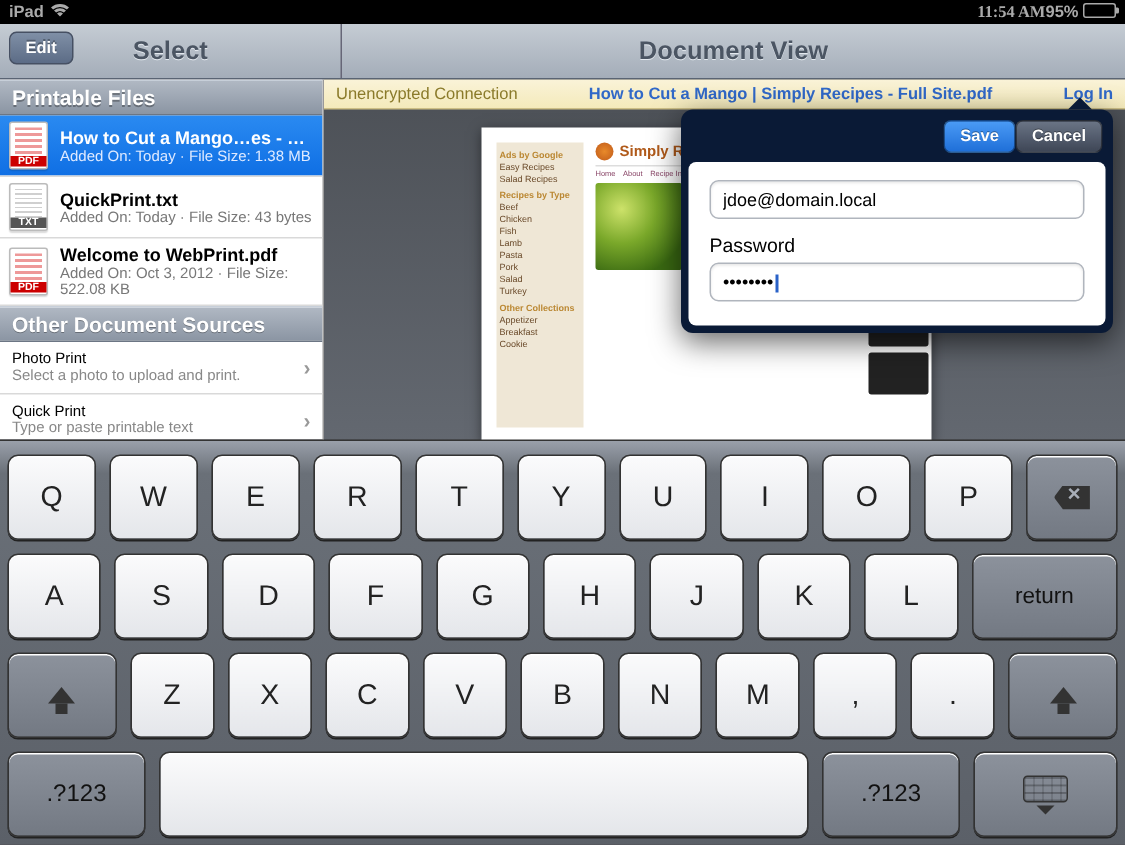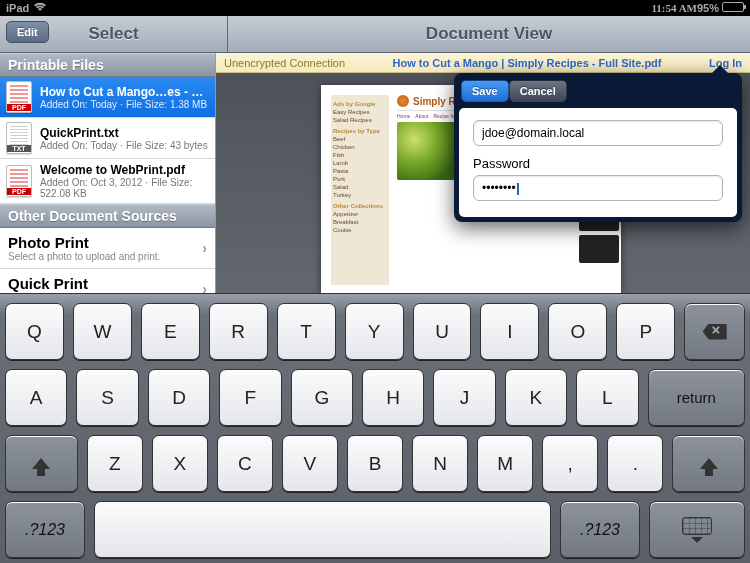--- a/index.html
+++ b/index.html
@@ -35,21 +35,21 @@
 .file-icon { width: 26px; height: 32px; background: #fff; border: 1px solid #bbb; border-radius: 2px; position: relative; flex-shrink: 0; box-shadow: 0 1px 1px rgba(0,0,0,.15); }
 .file-icon.pdf::before { content: ""; position: absolute; inset: 3px; background: repeating-linear-gradient(#d33, #d33 2px, #fff 2px, #fff 4px); opacity: .5; }
 .file-icon.pdf::after { content: "PDF"; position: absolute; bottom: 1px; left: 0; right: 0; background: #c00; color: #fff; font-size: 7px; text-align: center; font-weight: bold; }
 .file-icon.txt::before { content: ""; position: absolute; inset: 3px; background: repeating-linear-gradient(#888, #888 1px, #fff 1px, #fff 3px); opacity: .4; }
 .file-icon.txt::after { content: "TXT"; position: absolute; bottom: 1px; left: 0; right: 0; background: #555; color: #fff; font-size: 7px; text-align: center; font-weight: bold; }
 .file-text { flex: 1; overflow: hidden; }
 .file-title { font-size: 12px; font-weight: bold; white-space: nowrap; overflow: hidden; text-overflow: ellipsis; }
 .file-sub { font-size: 10px; color: #777; }
 
 .source-row { padding: 6px 8px; border-bottom: 1px solid #d9d9d9; position: relative; }
-.source-title { font-size: 15px; font-weight: bold; }
+.source-title { font-size: 10px; font-weight: normal; }
 .source-sub { font-size: 10px; color: #888; }
 .chevron { position: absolute; right: 8px; top: 50%; transform: translateY(-50%); color: #999; font-size: 14px; font-weight: bold; }
 
 
 .doc-header { position: absolute; top: 0; left: 0; right: 0; height: 20px; background: linear-gradient(#faf3d8, #f4eabb); border-bottom: 1px solid #cdbf86; display: flex; align-items: center; padding: 0 8px; font-size: 11px; }
 .doc-header .warn { color: #8a7a2a; }
 .doc-header .doc-title { flex: 1; text-align: center; color: #3068c8; font-weight: bold; }
 .doc-header .login { color: #3068c8; font-weight: bold; }
 
 .doc-page { position: absolute; top: 32px; left: 105px; width: 300px; height: 210px; background: #fff; box-shadow: 0 2px 8px rgba(0,0,0,.5); padding: 10px; }
@@ -63,38 +63,38 @@
 .page-nav { font-size: 5px; color: #846; margin-bottom: 3px; display:flex; gap:5px; }
 .page-hero { width: 58px; height: 58px; background: radial-gradient(circle at 30% 30%, #cde26a, #7aa82a 40%, #3a6a12 80%); border-radius: 2px; float: left; margin-right: 5px; }
 .page-article-title { font-size: 8px; color: #b05a1a; font-weight: bold; }
 .page-article-text { font-size: 5px; color: #666; line-height: 1.4; }
 .page-side-photos { position:absolute; right:2px; top:86px; width:40px; }
 .page-side-photos div { height:28px; margin-bottom:4px; background:#222; border-radius:2px;}
 
 
 .popover { position: absolute; top: 20px; right: 8px; width: 288px; background: #0a1a36; border-radius: 8px; padding: 5px; box-shadow: 0 6px 20px rgba(0,0,0,.6); }
 .popover::before { content: ""; position: absolute; top: -8px; right: 14px; border: 8px solid transparent; border-bottom-color: #0a1a36; border-top: none; }
-.popover-bar { display: flex; justify-content: flex-start; padding: 2px 2px 6px; }
+.popover-bar { display: flex; justify-content: flex-end; padding: 2px 2px 6px; }
 .pop-btn { padding: 4px 10px; border-radius: 5px; font-size: 11px; font-weight: bold; color: #fff; border: 1px solid rgba(0,0,0,.4); text-shadow: 0 -1px 0 rgba(0,0,0,.4); }
 .pop-btn.save { background: linear-gradient(#4a9af5, #1f6fd8); }
 .pop-btn.cancel { background: linear-gradient(#6a7485, #3e4656); }
 .popover-body { background: #fff; border-radius: 5px; padding: 12px 14px 16px; }
 .field-label { font-size: 13px; color: #000; margin-bottom: 4px; margin-top: 4px; }
 .field-input { width: 100%; border: 1px solid #b0b5bd; border-radius: 6px; padding: 5px 8px; font-size: 12px; background: #fff; box-shadow: inset 0 1px 2px rgba(0,0,0,.1); }
 .field-group + .field-group { margin-top: 10px; }
 .cursor { display: inline-block; width: 2px; height: 12px; background: #2a62c8; vertical-align: middle; margin-left: 1px; }
 
 
 .keyboard { position: absolute; left: 0; right: 0; bottom: 0; height: 270px; background: linear-gradient(#9aa0aa, #6a7078 8%, #5b6068); padding: 9px 5px 5px; border-top: 1px solid #333; }
 .kb-row { display: flex; justify-content: center; gap: 9px; margin-bottom: 9px; }
 .key { background: linear-gradient(#fbfbfc, #e4e6ea); border: 1px solid #333; border-radius: 7px; box-shadow: 0 1px 0 #222, inset 0 1px 0 #fff; display: flex; align-items: center; justify-content: center; font-size: 19px; color: #222; height: 57px; width: 64px; }
 .key.wide-bs { width: 66px; background: linear-gradient(#8c929c, #737983); }
 .key.wide-return { width: 100px; font-size: 15px; background: linear-gradient(#8c929c, #737983); color: #111; }
 .key.wide-shift { width: 83px; background: linear-gradient(#8c929c, #737983); }
-.key.wide-numsym { width: 80px; background: linear-gradient(#8c929c, #737983); font-size: 16px; font-style: italic; }
+.key.wide-numsym { width: 92px; background: linear-gradient(#8c929c, #737983); font-size: 16px; }
 .key.wide-hide { width: 96px; background: linear-gradient(#8c929c, #737983); }
 .key.space { flex: 1; }
 .key.dark { color: #111; }
 .bs-icon { width: 24px; height: 16px; background: #333; clip-path: polygon(25% 0, 100% 0, 100% 100%, 25% 100%, 0 50%); position: relative; }
 .bs-icon::after { content: "×"; color: #a8aeb8; position: absolute; left: 9px; top: -3px; font-size: 15px; font-weight: bold; }
 .shift-icon { width: 0; height: 0; border-left: 9px solid transparent; border-right: 9px solid transparent; border-bottom: 11px solid #333; position: relative; }
 .shift-icon::after { content: ""; position: absolute; left: -4px; top: 11px; width: 8px; height: 7px; background: #333; }
 .hide-icon { width: 30px; height: 18px; border: 1.5px solid #333; border-radius: 3px; position: relative; background: repeating-linear-gradient(90deg, #333 0 2px, transparent 2px 5px), repeating-linear-gradient(#333 0 2px, transparent 2px 5px); background-size: 100% 100%; background-blend-mode: multiply; background-color: transparent; }
 .hide-icon-wrap { display:flex; flex-direction:column; align-items:center; gap:2px; }
 .hide-tri { width:0; height:0; border-left:6px solid transparent; border-right:6px solid transparent; border-top:6px solid #333; }

